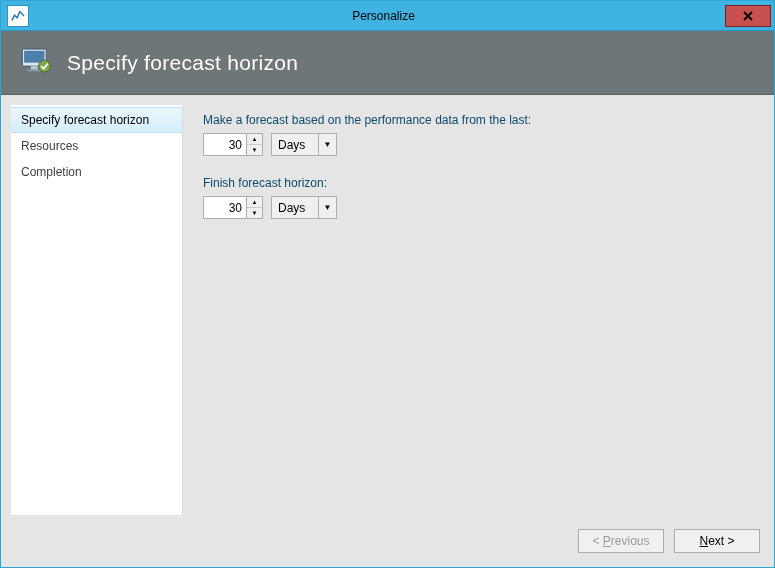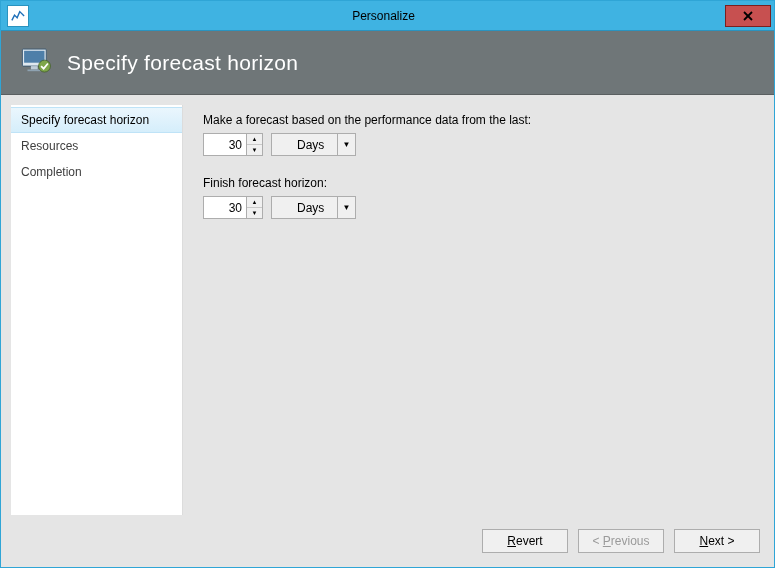--- a/index.html
+++ b/index.html
@@ -97,21 +97,21 @@
     border-top: 1px solid #bfe3f7;
     border-bottom: 1px solid #bfe3f7;
     color: #000;
   }
   .content {
     flex: 1;
     padding: 8px 14px 8px 20px;
   }
   .field-group { margin-bottom: 20px; }
   .field-label {
-    color: #000000;
+    color: #0c4a6e;
     margin-bottom: 6px;
   }
   .row {
     display: flex;
     align-items: center;
     gap: 8px;
   }
   .spinner {
     display: flex;
     height: 23px;
@@ -148,21 +148,20 @@
     display: flex;
     height: 23px;
     border: 1px solid #adadad;
     background: #f0f0f0;
   }
   .dropdown .val {
     width: 46px;
     padding-left: 6px;
     display: flex;
     align-items: center;
-    margin-left: 19px;
   }
   .dropdown .dd-btn {
     width: 18px;
     border-left: 1px solid #adadad;
     display: flex;
     align-items: center;
     justify-content: center;
     font-size: 8px;
   }
   .footer {
@@ -272,18 +271,17 @@
             <div class="val">Days</div>
             <div class="dd-btn">▼</div>
           </div>
         </div>
       </div>
 
     </div>
   </div>
 
   <div class="footer">
-    <button><span class="u">R</span><span>evert</span></button>
     <button disabled="">&lt; <span class="u">P</span>revious</button>
     <button><span class="u">N</span>ext &gt;</button>
   </div>
 
 </div>
 
 </body></html>

